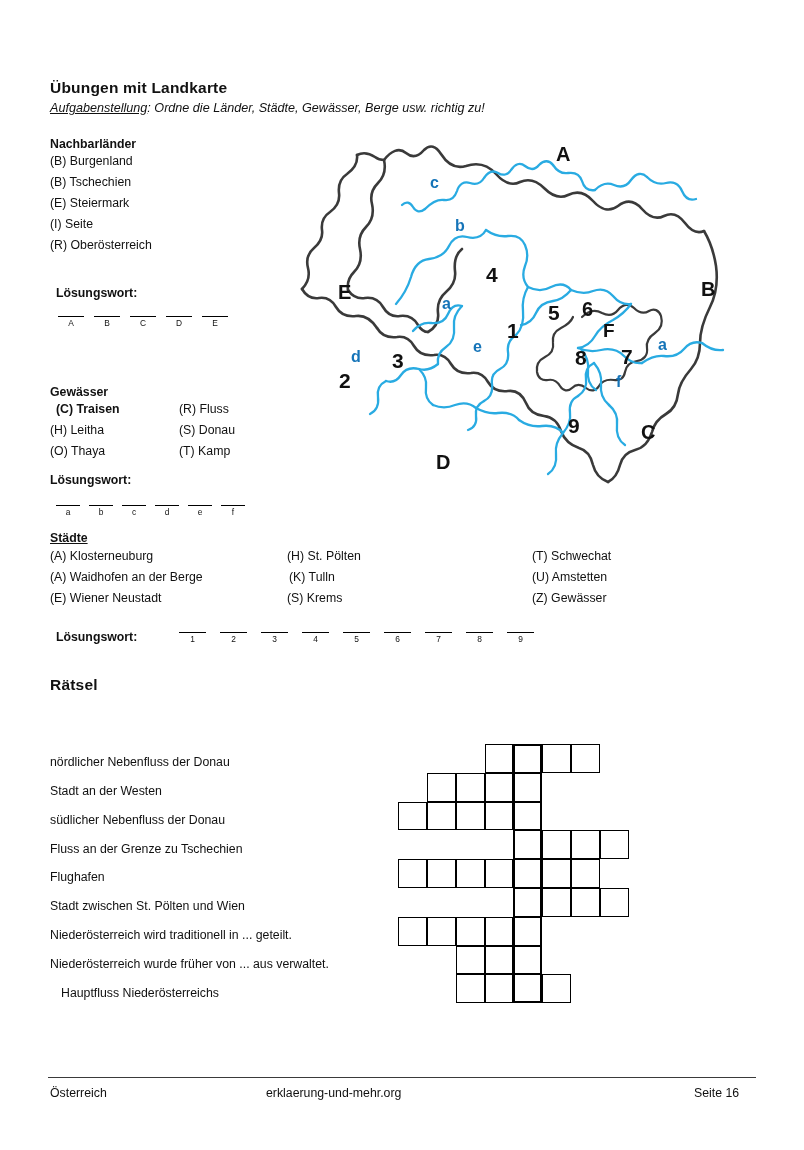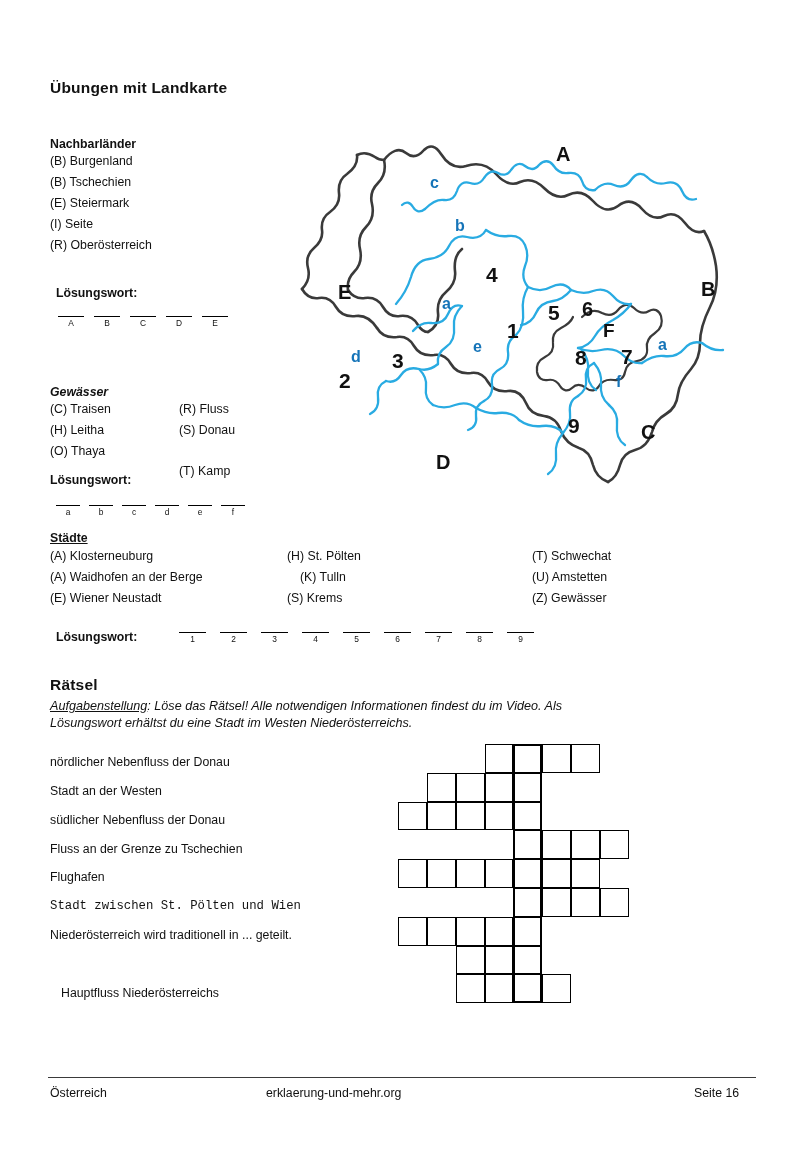--- a/index.html
+++ b/index.html
@@ -41,20 +41,21 @@
   
   .frule{position:absolute;left:48px;top:1077px;width:708px;height:0;border-top:1px solid #3a3a3a;}
   .foot{position:absolute;font-size:12.3px;color:#111;top:1086px;}
 </style>
 </head>
 <body>
 
 <div class="page">
 
   <div class="h1" style="left:50px;top:79px;">Übungen mit Landkarte</div>
+  <div class="task" style="left:50px;top:100px;width:620px;"><span class="u">Aufgabenstellung</span><span>: Ordne die Länder, Städte, Gewässer, Berge usw. richtig zu!</span></div>
 
   <div class="sec-title" style="left:50px;top:137px;">Nachbarländer</div>
   <div class="item" style="left:50px;top:154px;">(B) Burgenland</div>
   <div class="item" style="left:50px;top:175px;">(B) Tschechien</div>
   <div class="item" style="left:50px;top:196px;">(E) Steiermark</div>
   <div class="item" style="left:50px;top:217px;">(I) Seite</div>
   <div class="item" style="left:50px;top:238px;">(R) Oberösterreich</div>
 
   <div class="loes" style="left:56px;top:286px;">Lösungswort:</div>
   <div class="dashrow" style="left:58px;top:316px;gap:10px;">
@@ -73,27 +74,27 @@
     <div class="dash">
         <span class="ln" style="width:26px;"></span>
         <span class="lb">D</span>
       </div>
     <div class="dash">
         <span class="ln" style="width:26px;"></span>
         <span class="lb">E</span>
       </div>
   </div>
 
-  <div class="sec-title" style="left:50px;top:385px;font-style:italic;">Gewässer</div>
-  <div class="item" style="left:50px;top:402px;">(C) Traisen</div>
+  <div class="sec-title" style="left:50px;top:385px;">Gewässer</div>
+  <div class="item" style="left:56px;top:402px;font-weight:bold;">(C) Traisen</div>
   <div class="item" style="left:50px;top:423px;">(H) Leitha</div>
   <div class="item" style="left:50px;top:444px;">(O) Thaya</div>
   <div class="item" style="left:179px;top:402px;">(R) Fluss</div>
   <div class="item" style="left:179px;top:423px;">(S) Donau</div>
-  <div class="item" style="left:179px;top:464px;">(T) Kamp</div>
+  <div class="item" style="left:179px;top:444px;">(T) Kamp</div>
 
   <div class="loes" style="left:50px;top:473px;">Lösungswort:</div>
   <div class="dashrow" style="left:56px;top:505px;gap:9px;">
     <div class="dash">
         <span class="ln" style="width:24px;"></span>
         <span class="lb">a</span>
       </div>
     <div class="dash">
         <span class="ln" style="width:24px;"></span>
         <span class="lb">b</span>
@@ -114,21 +115,21 @@
         <span class="ln" style="width:24px;"></span>
         <span class="lb">f</span>
       </div>
   </div>
 
   <div class="sec-title" style="left:50px;top:531px;text-decoration:underline;">Städte</div>
   <div class="item" style="left:50px;top:549px;">(A) Klosterneuburg</div>
   <div class="item" style="left:50px;top:570px;">(A) Waidhofen an der Berge</div>
   <div class="item" style="left:50px;top:591px;">(E) Wiener Neustadt</div>
   <div class="item" style="left:287px;top:549px;">(H) St. Pölten</div>
-  <div class="item" style="left:300px;top:570px;">(K) Tulln</div>
+  <div class="item" style="left:289px;top:570px;">(K) Tulln</div>
   <div class="item" style="left:287px;top:591px;">(S) Krems</div>
   <div class="item" style="left:532px;top:549px;">(T) Schwechat</div>
   <div class="item" style="left:532px;top:570px;">(U) Amstetten</div>
   <div class="item" style="left:532px;top:591px;">(Z) Gewässer</div>
 
   <div class="loes" style="left:56px;top:630px;">Lösungswort:</div>
   <div class="dashrow" style="left:179px;top:632px;gap:14px;">
     <div class="dash">
         <span class="ln" style="width:27px;"></span>
         <span class="lb">1</span>
@@ -289,29 +290,29 @@
     <span class="mlab blue" style="left:146px;top:162px;font-size:16px;">a</span>
     <span class="mlab blue" style="left:159px;top:84px;font-size:16px;">b</span>
     <span class="mlab blue" style="left:134px;top:41px;font-size:16px;">c</span>
     <span class="mlab blue" style="left:55px;top:215px;font-size:16px;">d</span>
     <span class="mlab blue" style="left:177px;top:205px;font-size:16px;">e</span>
     <span class="mlab blue" style="left:320px;top:240px;font-size:16px;">f</span>
     <span class="mlab blue" style="left:362px;top:203px;font-size:16px;">a</span>
   </div>
 
   <div class="h1" style="left:50px;top:676px;">Rätsel</div>
-  <div class="task" style="left:50px;top:698px;width:660px;"><span class="u">Aufgabenstellung</span><span>: Löse das Rätsel! Alle notwendigen Informationen findest du im Video. Als</span><br><span>Lösungswort erhältst du eine Stadt im Westen Niederösterreichs.</span></div>
 
   <div class="clue" style="left:50px;top:755px;">nördlicher Nebenfluss der Donau</div>
   <div class="clue" style="left:50px;top:784px;">Stadt an der Westen</div>
   <div class="clue" style="left:50px;top:813px;">südlicher Nebenfluss der Donau</div>
   <div class="clue" style="left:50px;top:842px;">Fluss an der Grenze zu Tschechien</div>
   <div class="clue" style="left:50px;top:870px;">Flughafen</div>
-  <div class="clue" style="left:50px;top:899px;font-family:Liberation Mono, monospace;">Stadt zwischen St. Pölten und Wien</div>
+  <div class="clue" style="left:50px;top:899px;">Stadt zwischen St. Pölten und Wien</div>
   <div class="clue" style="left:50px;top:928px;">Niederösterreich wird traditionell in ... geteilt.</div>
+  <div class="clue" style="left:50px;top:957px;">Niederösterreich wurde früher von ... aus verwaltet.</div>
   <div class="clue" style="left:50px;top:986px;margin-left:11px;">Hauptfluss Niederösterreichs</div>
 
   <div class="grid" id="crossword-grid">
       <div class="cell" style="left: 57.6px; top: 0px; width: 28.8px; height: 28.8px;"></div>
       <div class="cell hl hl-top" style="left: 86.4px; top: 0px; width: 28.8px; height: 28.8px;"></div>
       <div class="cell" style="left: 115.2px; top: 0px; width: 28.8px; height: 28.8px;"></div>
       <div class="cell" style="left: 144px; top: 0px; width: 28.8px; height: 28.8px;"></div>
       <div class="cell" style="left: 0px; top: 28.8px; width: 28.8px; height: 28.8px;"></div>
       <div class="cell" style="left: 28.8px; top: 28.8px; width: 28.8px; height: 28.8px;"></div>
       <div class="cell" style="left: 57.6px; top: 28.8px; width: 28.8px; height: 28.8px;"></div>

